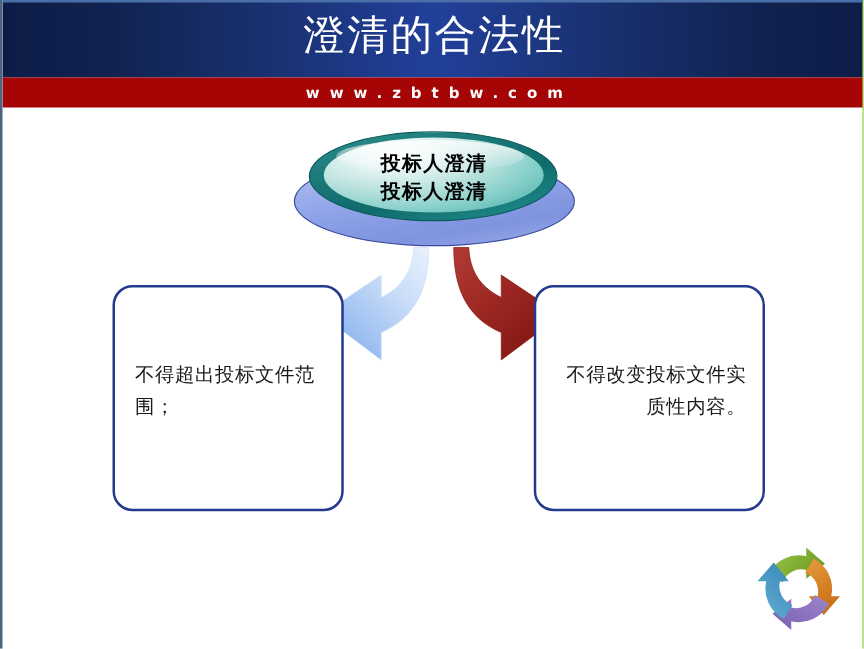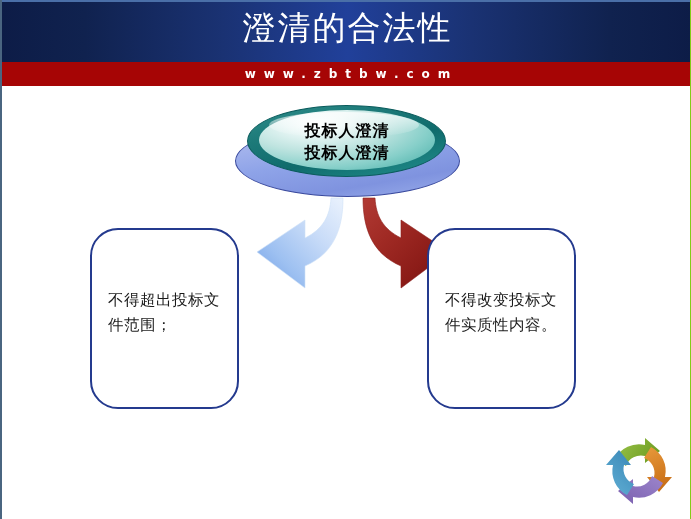--- a/index.html
+++ b/index.html
@@ -137,29 +137,29 @@
   #arrow-left, #arrow-right {
     position: absolute;
   }
   #arrow-left  { left: 245px; top: 196px; width: 105px; height: 110px; }
   #arrow-right { left: 352px; top: 196px; width: 105px; height: 110px; }
 
   
   .info-box {
     position: absolute;
     top: 228px;
-    width: 149px;
+    width: 185px;
     height: 181px;
     border: 2px solid #243a8e;
-    border-radius: 28px;
+    border-radius: 16px;
     background: #ffffff;
     box-sizing: border-box;
   }
   #box-left  { left: 88px; }
-  #box-right { left: 425px; }
+  #box-right { left: 425px; text-align: right; }
   .box-text {
     position: absolute;
     left: 16px;
     right: 13px;
     top: 58px;
     color: #1a1a1a;
     font-size: 15.5px;
     line-height: 25px;
     letter-spacing: 0.5px;
   }

